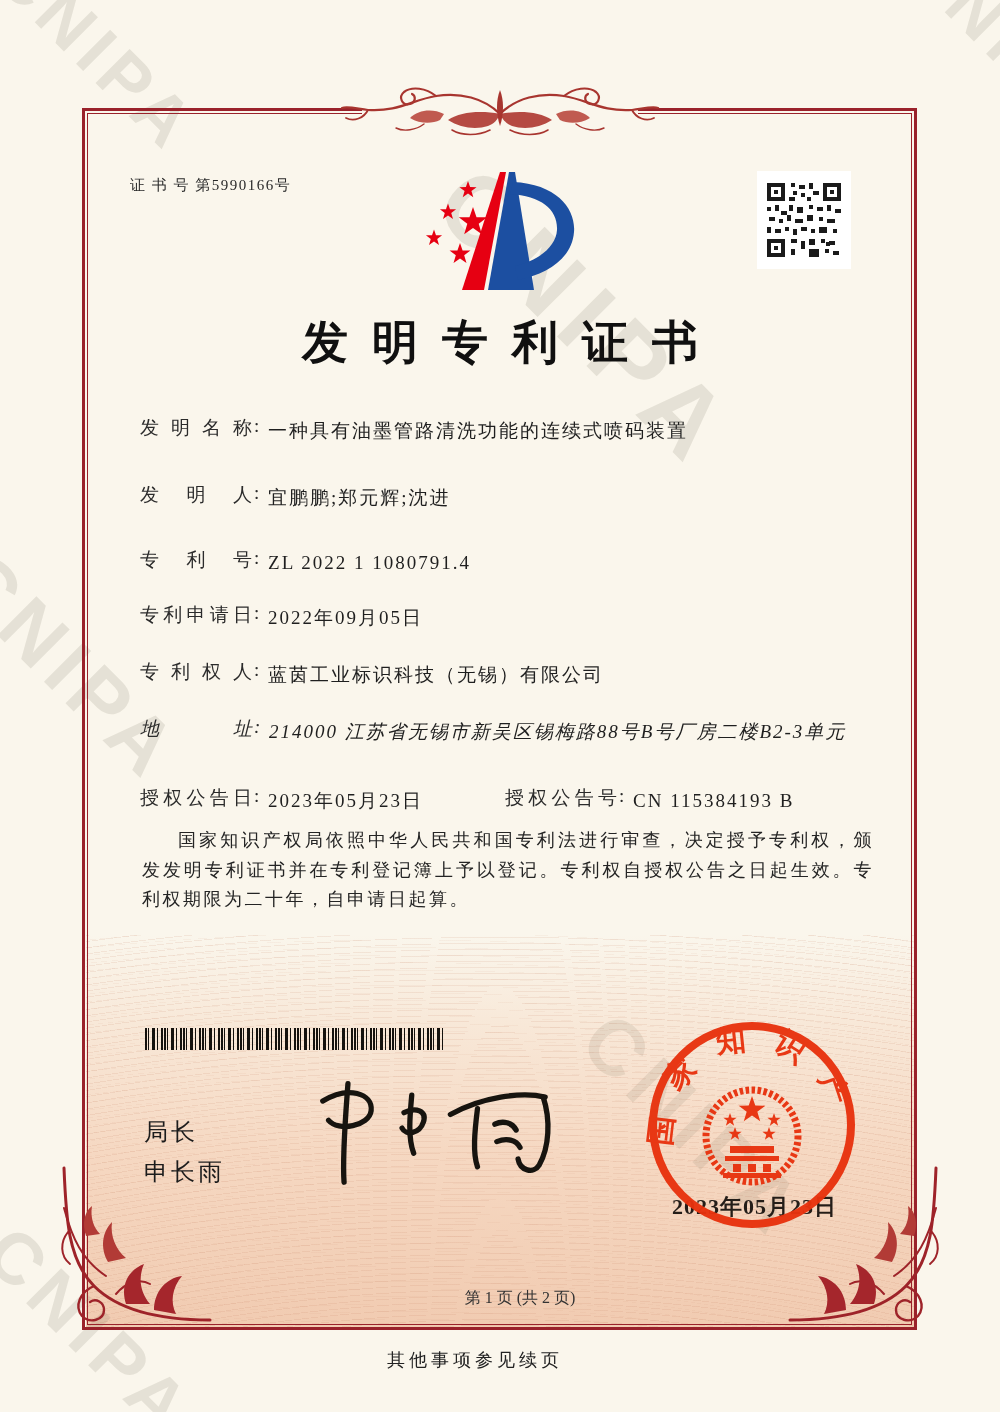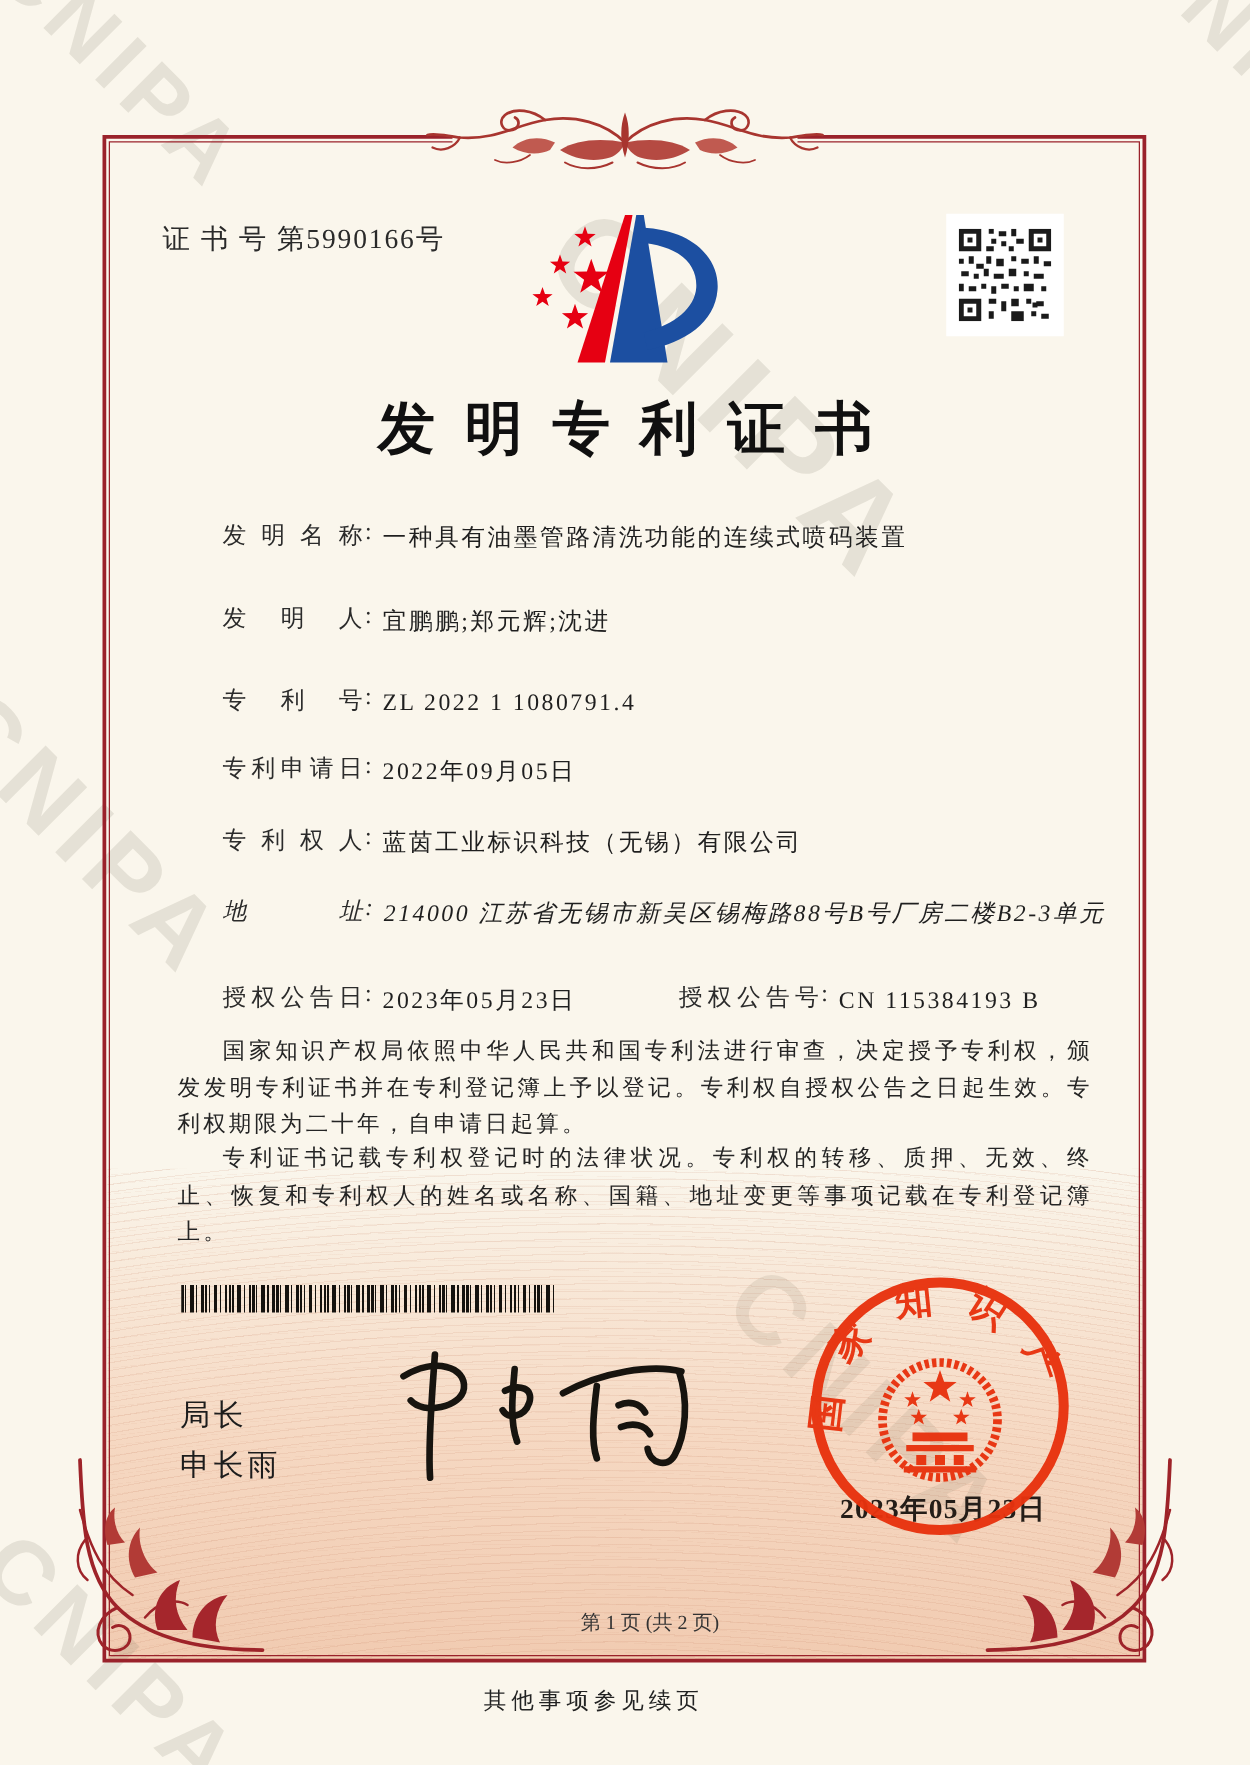--- a/index.html
+++ b/index.html
@@ -27,30 +27,30 @@
     position:absolute;left:82px;top:108px;width:829px;height:1216px;
     border:3.5px solid #9a222b;
   }
   .frame-inner{position:absolute;left:2px;top:2px;right:2px;bottom:2px;border:1.5px solid #9a222b;}
   .orn-patch{position:absolute;left:362px;top:103px;width:276px;height:14px;background:#faf6ec;}
   .top-ornament{position:absolute;left:340px;top:84px;width:320px;height:64px;}
   .flourish{position:absolute;width:158px;height:170px;}
   .flourish.bl{left:56px;top:1166px;}
   .flourish.br{left:786px;top:1166px;transform:scaleX(-1);}
   
-  .cert-no{position:absolute;left:130px;top:176px;font-size:22px;color:#2a2a2a;letter-spacing:1.5px;}
+  .cert-no{position:absolute;left:130px;top:176px;font-size:15px;color:#2a2a2a;letter-spacing:1.5px;}
   .logo{position:absolute;left:418px;top:168px;width:175px;height:128px;}
   .qr-box{position:absolute;left:757px;top:171px;width:94px;height:98px;background:#ffffff;display:flex;align-items:center;justify-content:center;}
   .title{
     position:absolute;left:0;top:312px;width:1000px;text-align:center;
     font-size:46px;color:#101010;letter-spacing:24px;text-indent:24px;font-weight:600;
   }
   
   .frow{position:absolute;font-size:19px;color:#222;}
-  .flabel{display:inline-block;width:112px;text-align:justify;text-align-last:justify;vertical-align:top;color:#2b2b2b;margin-left:38px;}
+  .flabel{display:inline-block;width:112px;text-align:justify;text-align-last:justify;vertical-align:top;color:#2b2b2b;}
   .fcolon{display:inline-block;vertical-align:top;margin:0 4px 0 2px;color:#2b2b2b;}
   .fvalue{display:inline-block;vertical-align:top;letter-spacing:2px;max-width:596px;line-height:31px;color:#1f1f1f;}
   
   .para{
     position:absolute;left:142px;width:732px;font-size:18px;line-height:29.5px;
     letter-spacing:2.5px;text-align:justify;text-indent:2em;color:#242424;
   }
   
   .barcode{
     position:absolute;left:145px;top:1028px;width:300px;height:22px;
@@ -231,21 +231,20 @@
   <div class="frow" style="left:140px;top:785px;">
     <span class="flabel">授权公告日</span><span class="fcolon">:</span>
     <span class="fvalue">2023年05月23日</span>
   </div>
   <div class="frow" style="left:505px;top:785px;">
     <span class="flabel">授权公告号</span><span class="fcolon">:</span>
     <span class="fvalue">CN 115384193 B</span>
   </div>
 
   <div class="para" style="top:826px;">国家知识产权局依照中华人民共和国专利法进行审查，决定授予专利权，颁发发明专利证书并在专利登记簿上予以登记。专利权自授权公告之日起生效。专利权期限为二十年，自申请日起算。</div>
-  <div class="para" style="top:912px;">专利证书记载专利权登记时的法律状况。专利权的转移、质押、无效、终止、恢复和专利权人的姓名或名称、国籍、地址变更等事项记载在专利登记簿上。</div>
 
   <div class="barcode"></div>
 
   <div class="who" style="top:1116px;">局长</div>
   <div class="who" style="top:1156px;">申长雨</div>
 
   <svg class="signature" viewBox="0 0 300 125">
     <g fill="none" stroke="#17140f" stroke-width="5.5" stroke-linecap="round" stroke-linejoin="round">
       <path d="M62,14 C60,42 56,88 58,116"></path>
       <path d="M36,32 C62,16 88,24 86,42 C84,58 52,64 42,52"></path>

